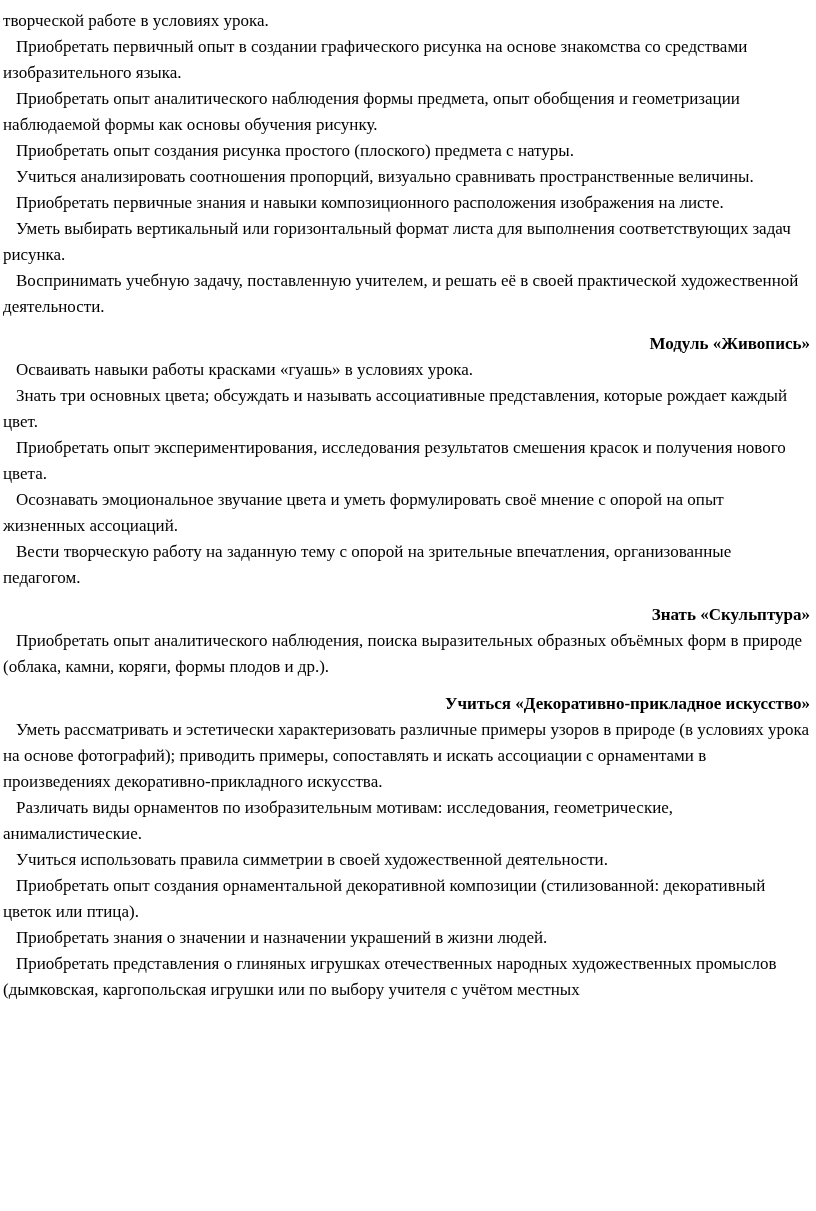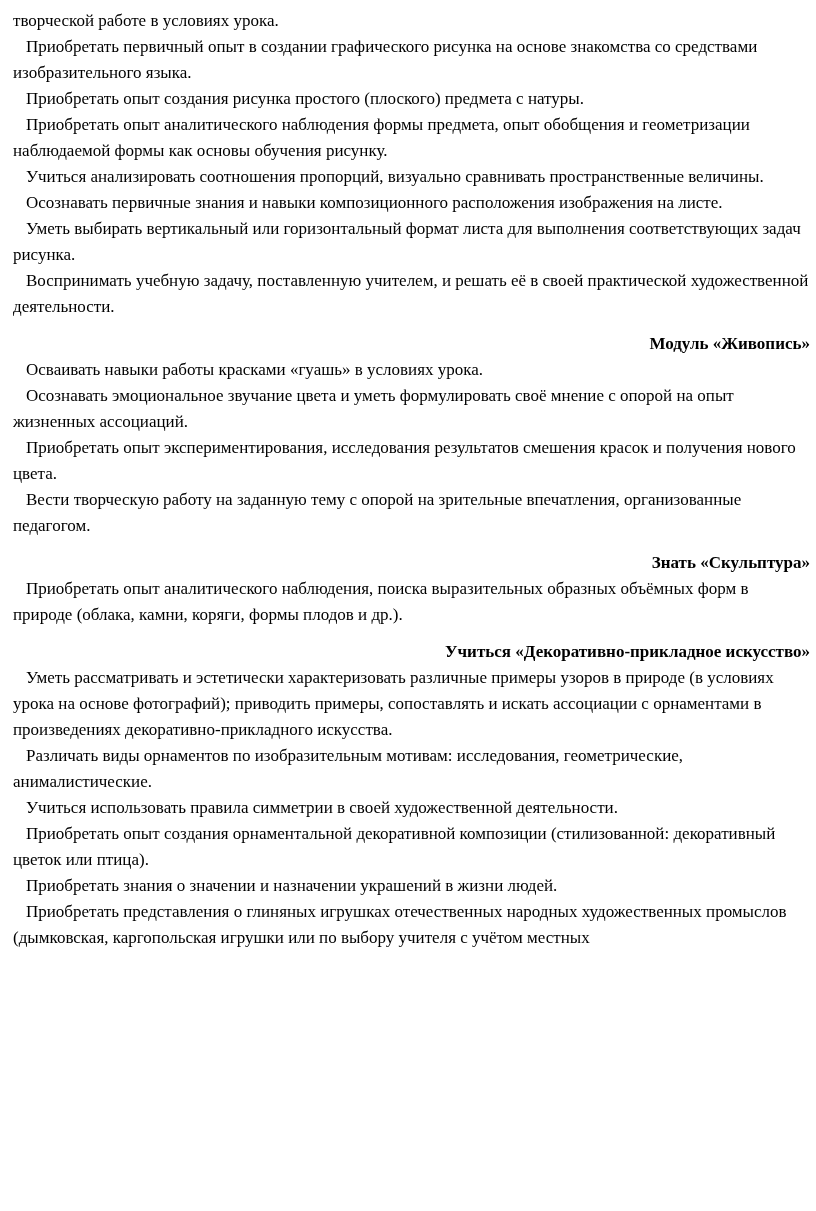--- a/index.html
+++ b/index.html
@@ -6,21 +6,21 @@
     html, body { margin: 0; padding: 0; background: #ffffff; }
     .page {
       width: 816px;
       height: 1211px;
       overflow: hidden;
       background: #ffffff;
       color: #000000;
       font-family: "Liberation Serif", "DejaVu Serif", serif;
       font-size: 17px;
       line-height: 26px;
-      padding: 8px 6px 0 13px;
+      padding: 8px 6px 0 3px;
     }
     .para {
       margin: 0;
       text-indent: 13px;
       text-align: left;
     }
     .para.no-indent {
       text-indent: 0;
     }
     .heading {
@@ -29,30 +29,31 @@
       text-indent: 13px;
       text-align: right;
     }
   </style>
 </head>
 <body>
 
 <div class="page">
   <p class="para no-indent">творческой работе в условиях урока.</p>
   <p class="para">Приобретать первичный опыт в создании графического рисунка на основе знакомства со средствами изобразительного языка.</p>
+  <p class="para">Приобретать опыт аналитического наблюдения формы предмета, опыт обобщения и геометризации наблюдаемой формы как основы обучения рисунку.</p>
   <p class="para">Приобретать опыт создания рисунка простого (плоского) предмета с натуры.</p>
-  <p class="para">Приобретать опыт аналитического наблюдения формы предмета, опыт обобщения и геометризации наблюдаемой формы как основы обучения рисунку.</p>
   <p class="para">Учиться анализировать соотношения пропорций, визуально сравнивать пространственные величины.</p>
-  <p class="para">Осознавать первичные знания и навыки композиционного расположения изображения на листе.</p>
+  <p class="para">Приобретать первичные знания и навыки композиционного расположения изображения на листе.</p>
   <p class="para">Уметь выбирать вертикальный или горизонтальный формат листа для выполнения соответствующих задач рисунка.</p>
   <p class="para">Воспринимать учебную задачу, поставленную учителем, и решать её в своей практической художественной деятельности.</p>
   <p class="heading">Модуль «Живопись»</p>
   <p class="para">Осваивать навыки работы красками «гуашь» в условиях урока.</p>
+  <p class="para">Знать три основных цвета; обсуждать и называть ассоциативные представления, которые рождает каждый цвет.</p>
+  <p class="para">Приобретать опыт экспериментирования, исследования результатов смешения красок и получения нового цвета.</p>
   <p class="para">Осознавать эмоциональное звучание цвета и уметь формулировать своё мнение с опорой на опыт жизненных ассоциаций.</p>
-  <p class="para">Приобретать опыт экспериментирования, исследования результатов смешения красок и получения нового цвета.</p>
   <p class="para">Вести творческую работу на заданную тему с опорой на зрительные впечатления, организованные педагогом.</p>
   <p class="heading">Знать «Скульптура»</p>
   <p class="para">Приобретать опыт аналитического наблюдения, поиска выразительных образных объёмных форм в природе (облака, камни, коряги, формы плодов и др.).</p>
   <p class="heading">Учиться «Декоративно-прикладное искусство»</p>
   <p class="para">Уметь рассматривать и эстетически характеризовать различные примеры узоров в природе (в условиях урока на основе фотографий); приводить примеры, сопоставлять и искать ассоциации с орнаментами в произведениях декоративно-прикладного искусства.</p>
   <p class="para">Различать виды орнаментов по изобразительным мотивам: исследования, геометрические, анималистические.</p>
   <p class="para">Учиться использовать правила симметрии в своей художественной деятельности.</p>
   <p class="para">Приобретать опыт создания орнаментальной декоративной композиции (стилизованной: декоративный цветок или птица).</p>
   <p class="para">Приобретать знания о значении и назначении украшений в жизни людей.</p>
   <p class="para">Приобретать представления о глиняных игрушках отечественных народных художественных промыслов (дымковская, каргопольская игрушки или по выбору учителя с учётом местных</p>

